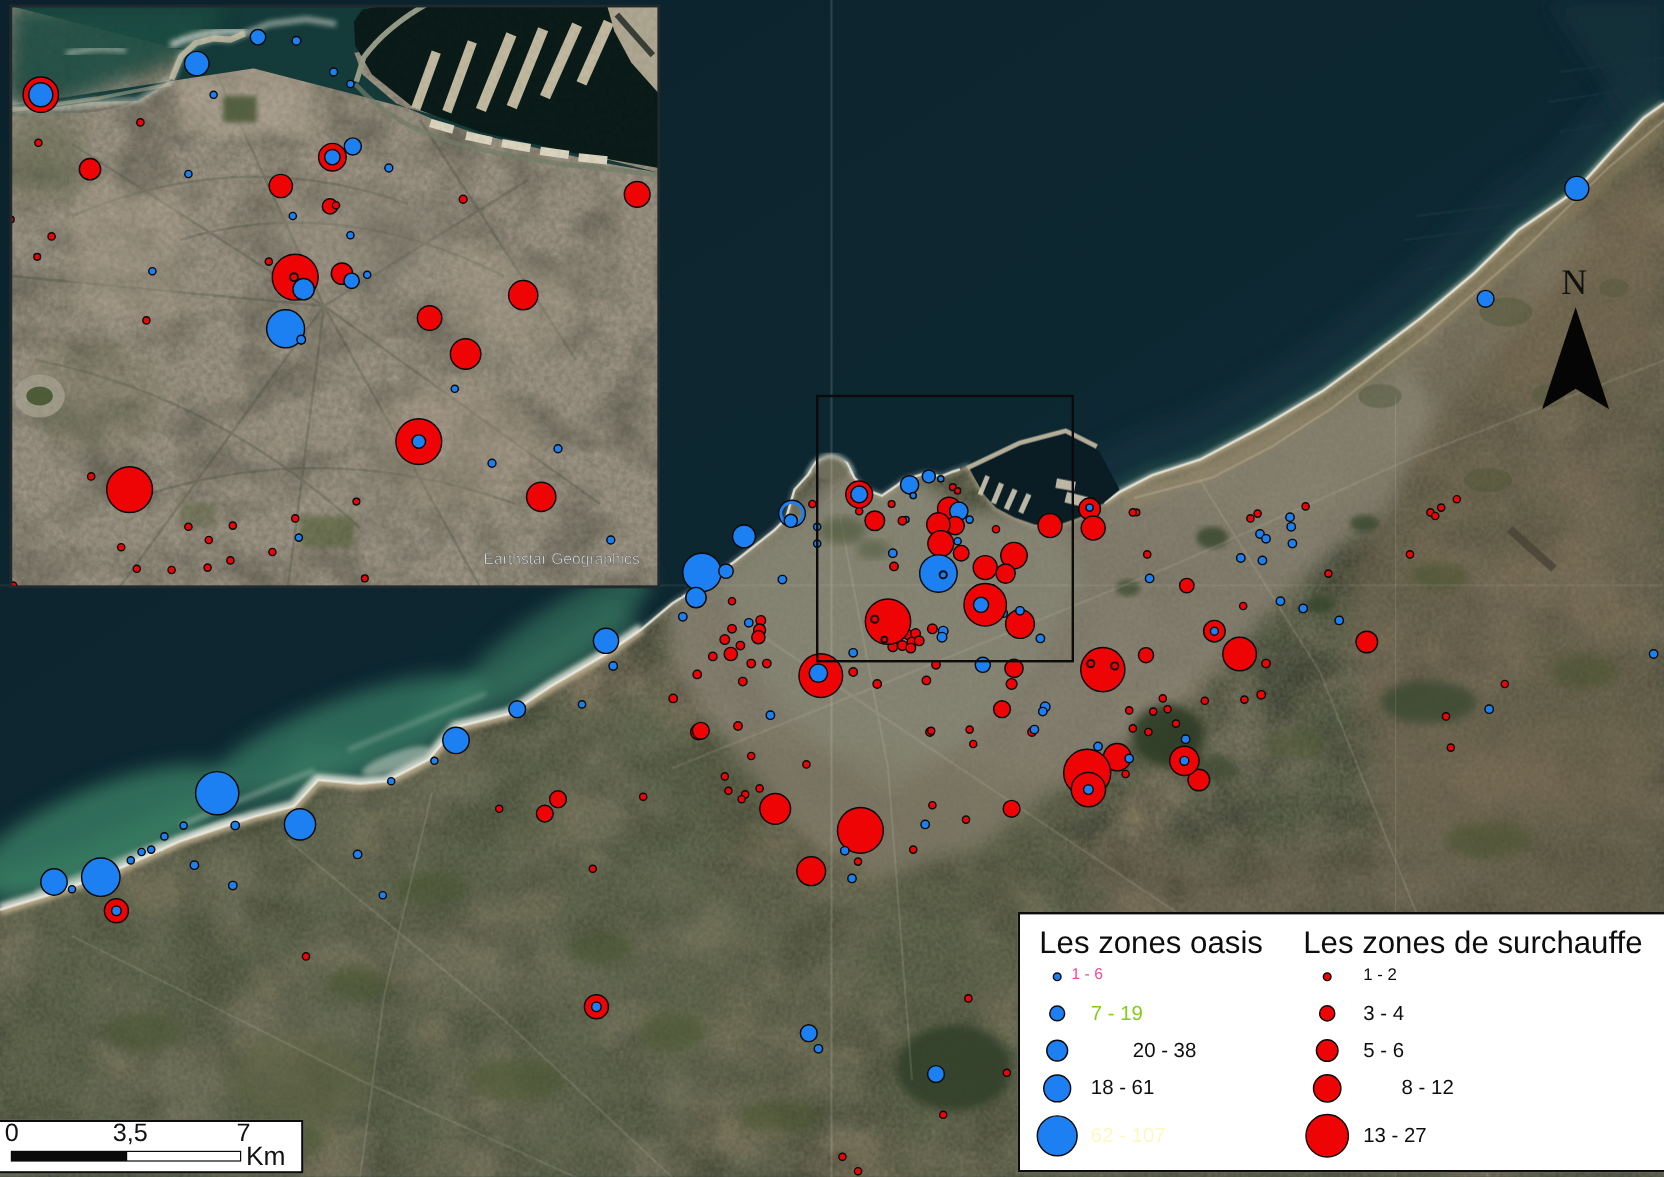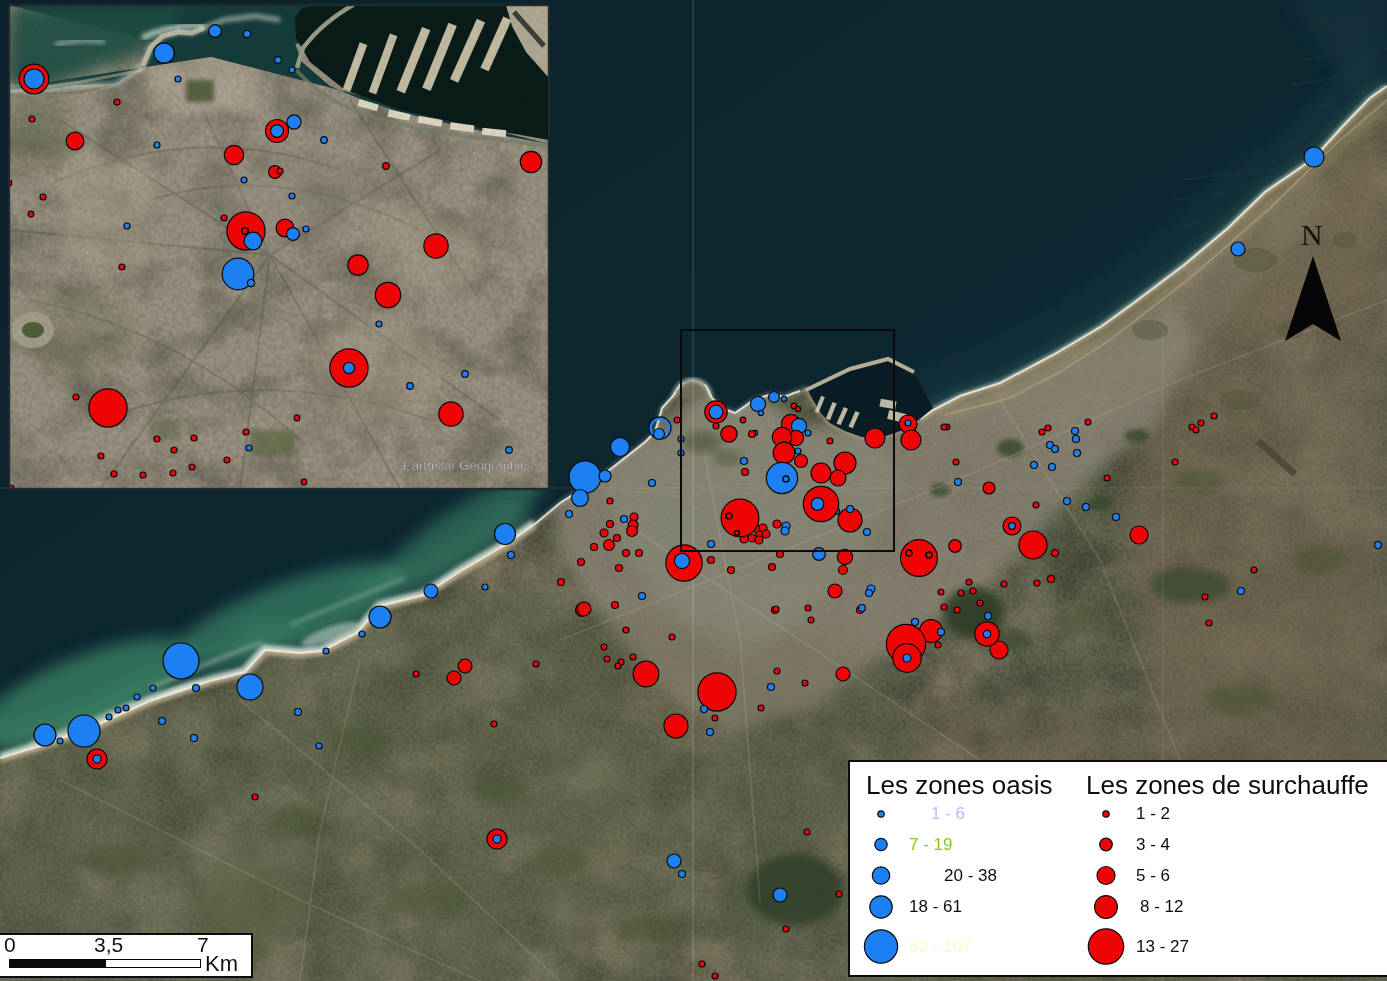--- a/index.html
+++ b/index.html
@@ -576,29 +576,29 @@
  <text x="403" y="470" font-size="13" fill="#e8e8e8" stroke="#555" stroke-width="0.4" opacity="0.9" font-family="Liberation Sans,sans-serif">Earthstar Geographics</text>
 </g>
 <rect x="9" y="5" width="540" height="484" fill="none" stroke="#20292e" stroke-width="2.4"></rect>
 
 <text x="1301" y="245" font-size="30" font-family="'Liberation Serif',serif" fill="#111">N</text>
 <path d="M1313,256 L1341,341 L1313,324 L1285,341 Z" fill="#050505"></path>
 </svg>
 <div class="lg" style="left:848px;top:760px;width:537px;height:213px"></div>
     <div style="position:absolute;left:1086px;top:770px;font-size:26px;white-space:nowrap;color:#0d0d0d">Les zones de surchauffe</div>
     <div style="position:absolute;left:866px;top:770px;font-size:26px;white-space:nowrap;color:#0d0d0d">Les zones oasis</div>
-    <div style="position:absolute;left:931px;top:804px;font-size:17px;white-space:nowrap;color:#c4b5fd">1 - 6</div>
+    <div style="position:absolute;left:893px;top:804px;font-size:13px;white-space:nowrap;color:#ec4899">1 - 6</div>
     <div style="position:absolute;left:909px;top:834.5px;font-size:17px;white-space:nowrap;color:#84cc16">7 - 19</div>
     <div style="position:absolute;left:944px;top:865.5px;font-size:17px;white-space:nowrap;color:#0d0d0d">20 - 38</div>
     <div style="position:absolute;left:909px;top:897px;font-size:17px;white-space:nowrap;color:#0d0d0d">18 - 61</div>
     <div style="position:absolute;left:909px;top:936.5px;font-size:17px;white-space:nowrap;color:#fef9c3">62 - 107</div>
-    <div style="position:absolute;left:1136px;top:804px;font-size:17px;white-space:nowrap;color:#0d0d0d">1 - 2</div>
+    <div style="position:absolute;left:1136px;top:804px;font-size:14px;white-space:nowrap;color:#0d0d0d">1 - 2</div>
     <div style="position:absolute;left:1136px;top:834.5px;font-size:17px;white-space:nowrap;color:#0d0d0d">3 - 4</div>
     <div style="position:absolute;left:1136px;top:865.5px;font-size:17px;white-space:nowrap;color:#0d0d0d">5 - 6</div>
-    <div style="position:absolute;left:1140px;top:897px;font-size:17px;white-space:nowrap;color:#0d0d0d">8 - 12</div>
+    <div style="position:absolute;left:1168px;top:897px;font-size:17px;white-space:nowrap;color:#0d0d0d">8 - 12</div>
     <div style="position:absolute;left:1136px;top:936.5px;font-size:17px;white-space:nowrap;color:#0d0d0d">13 - 27</div>
     <svg width="1387" height="981" style="position:absolute;left:0;top:0;pointer-events:none">
       <circle cx="881" cy="814" r="3.2" fill="#1d80f2" stroke="#0a0a0a" stroke-width="1.2"></circle>
       <circle cx="881" cy="844.5" r="6.2" fill="#1d80f2" stroke="#0a0a0a" stroke-width="1.2"></circle>
       <circle cx="881" cy="875.5" r="8.7" fill="#1d80f2" stroke="#0a0a0a" stroke-width="1.2"></circle>
       <circle cx="881" cy="907" r="11.2" fill="#1d80f2" stroke="#0a0a0a" stroke-width="1.2"></circle>
       <circle cx="881" cy="946.5" r="16.6" fill="#1d80f2" stroke="#0a0a0a" stroke-width="1.2"></circle>
       <circle cx="1106" cy="814" r="3.2" fill="#ee0404" stroke="#0a0a0a" stroke-width="1.2"></circle>
       <circle cx="1106" cy="844.5" r="6.3" fill="#ee0404" stroke="#0a0a0a" stroke-width="1.2"></circle>
       <circle cx="1106" cy="875.5" r="9" fill="#ee0404" stroke="#0a0a0a" stroke-width="1.2"></circle>

